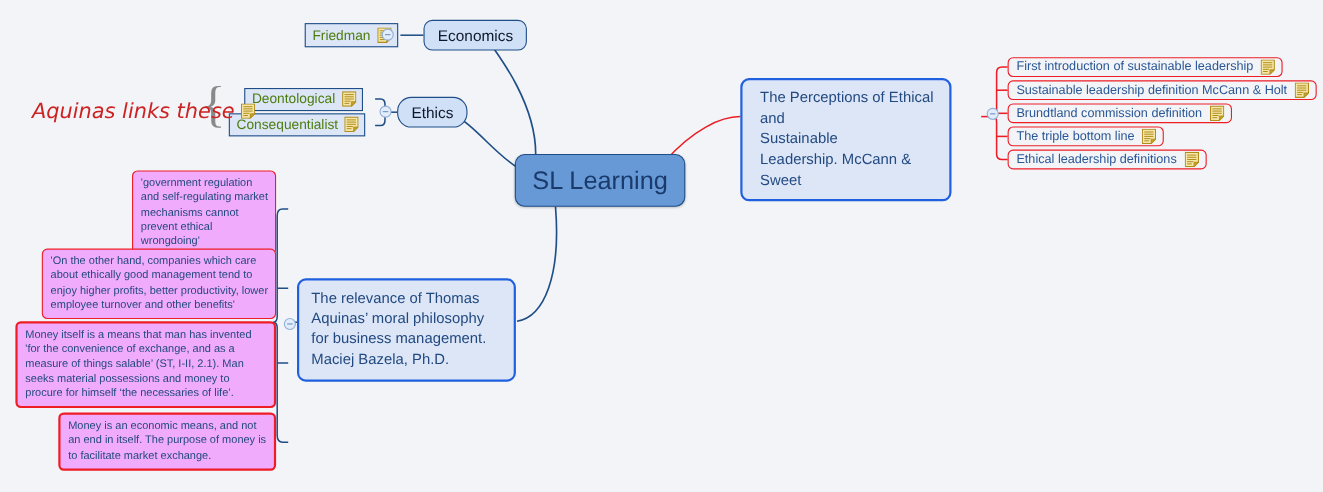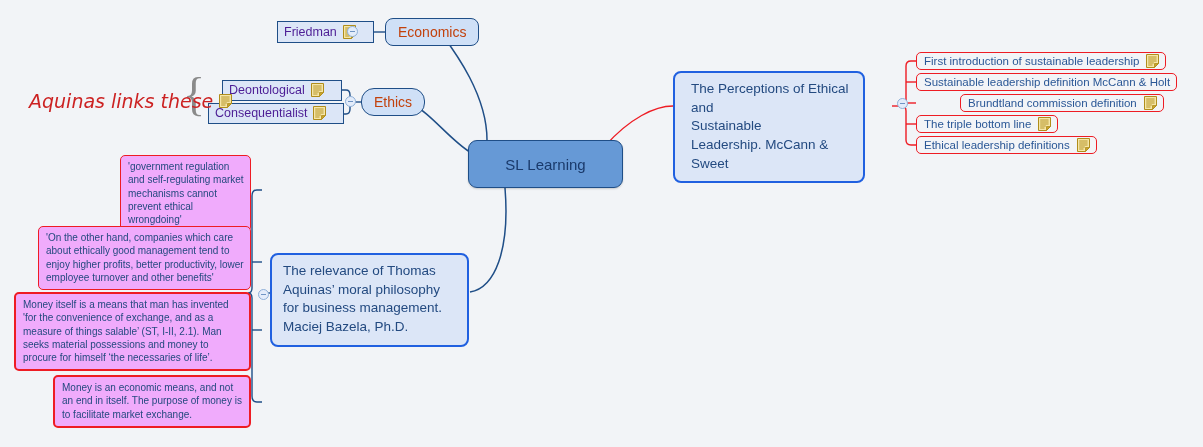--- a/index.html
+++ b/index.html
@@ -18,21 +18,21 @@
 
   .node { position: absolute; }
 
   
   .central {
     left: 468px; top: 140px; width: 155px; height: 48px;
     background: #6699d6;
     border: 1.5px solid #1f4e87;
     border-radius: 9px;
     color: #1a3a6b;
-    font-size: 15px;
+    font-size: 23px;
     display: flex; align-items: center; justify-content: center;
     box-shadow: 0 1px 2px rgba(0,0,0,0.18);
   }
 
   
   .main-blue {
     background: #dce6f7;
     border: 2.5px solid #2060e0;
     border-radius: 8px;
     color: #234a80;
@@ -40,31 +40,31 @@
     line-height: 1.38;
     padding: 7px 11px 8px 11px;
   }
   #node-perceptions { left: 673px; top: 71px; width: 192px; padding-left: 16px; }
   #node-aquinas-paper { left: 270px; top: 253px; width: 199px; }
 
   
   .blue-box {
     background: #dce6f7;
     border: 1.6px solid #1f4e87;
-    color: #4c1d95;
+    color: #4d7c0f;
     font-size: 12.5px;
     display: flex; align-items: center; gap: 6px;
-    padding: 2px 17px 3px 6px;
+    padding: 2px 5px 3px 6px;
     white-space: nowrap;
   }
   .blue-round {
     background: #cfe0f7;
     border: 1.6px solid #1f4e87;
     border-radius: 8px;
-    color: #c2410c;
+    color: #0f172a;
     font-size: 14px;
     display: flex; align-items: center; justify-content: center;
     padding: 4px 12px 5px 12px;
     white-space: nowrap;
   }
   #node-friedman { left: 277px; top: 21px; height: 22px; }
   #node-economics { left: 385px; top: 18px; height: 28px; }
   #node-deontological { left: 222px; top: 80px; height: 21px; }
   #node-consequentialist { left: 208px; top: 103px; height: 21px; }
   #node-ethics { left: 361px; top: 88px; height: 28px; border-radius: 13px; }
@@ -75,22 +75,22 @@
     border: 1.4px solid #ee1c24;
     border-radius: 5px;
     color: #2a5796;
     font-size: 11.5px;
     display: flex; align-items: center; gap: 7px;
     padding: 2px 6px 3px 7px;
     white-space: nowrap;
     height: 18px;
   }
   #leaf-first   { left: 916px; top: 52px; }
-  #leaf-mccann  { left: 916px; top: 73px; flex-direction: column; }
-  #leaf-brundtland { left: 916px; top: 94px; margin-left: 44px; }
+  #leaf-mccann  { left: 916px; top: 73px; }
+  #leaf-brundtland { left: 916px; top: 94px; }
   #leaf-triple  { left: 916px; top: 115px; }
   #leaf-ethical { left: 916px; top: 136px; }
 
   
   .quote {
     background: #f0abfc;
     border: 1.6px solid #ee1c24;
     border-radius: 5px;
     color: #24497f;
     font-size: 10px;

